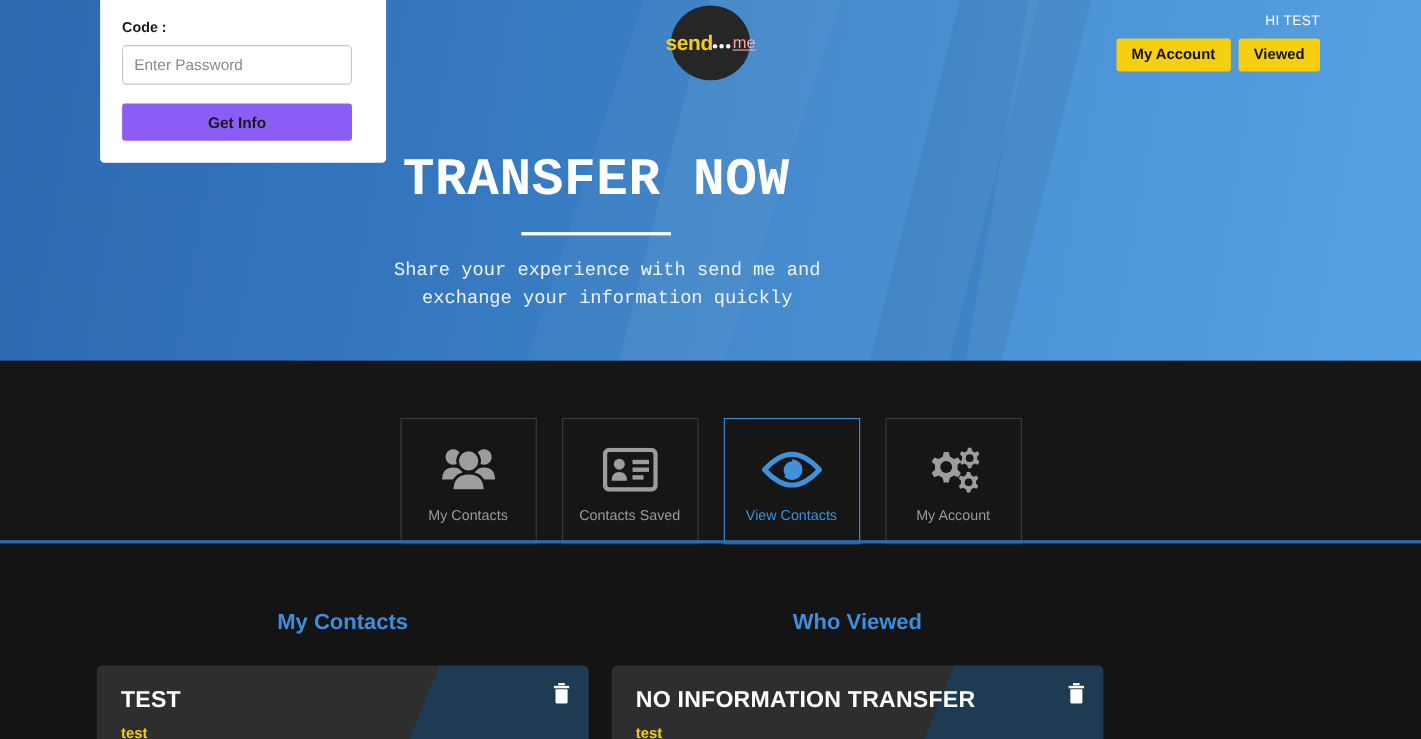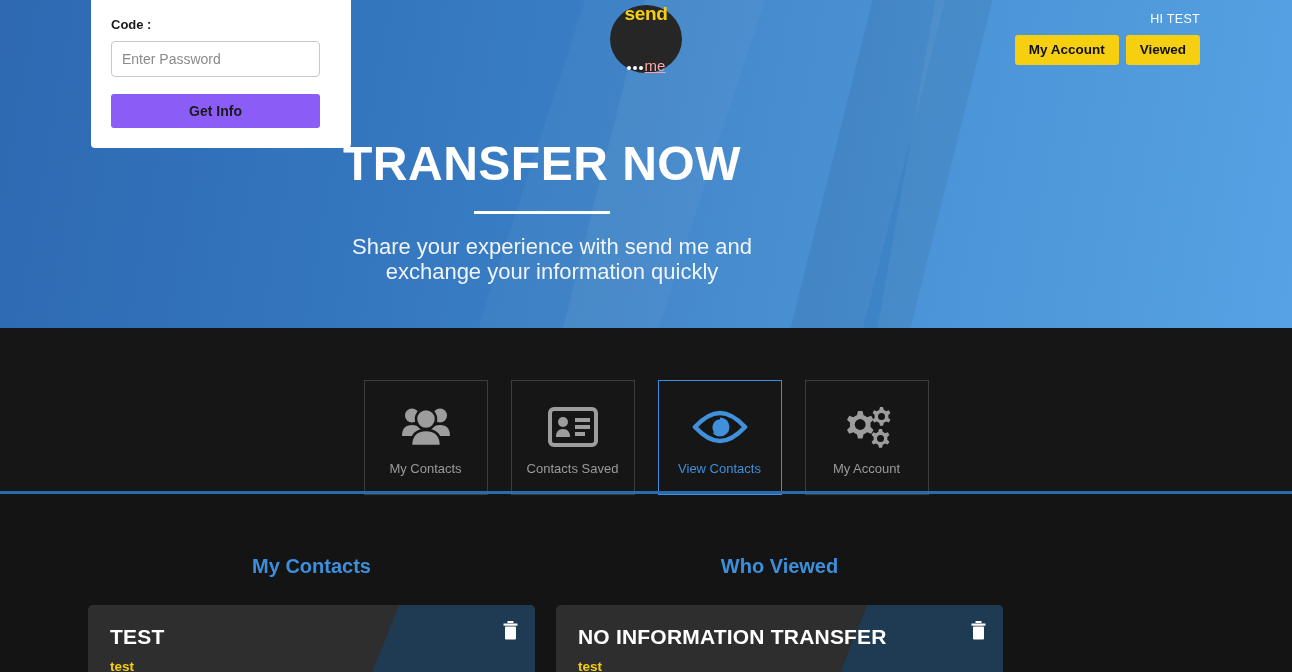--- a/index.html
+++ b/index.html
@@ -59,23 +59,23 @@
   }
 
   
   .logo {
     position: absolute;
     left: 610px; top: 5px;
     width: 72px; height: 68px;
     border-radius: 50%;
     background: #262626;
     display: flex;
-    flex-direction: column;
+    flex-direction: row;
     align-items: center;
-    justify-content: space-between;
+    justify-content: center;
     z-index: 5;
   }
   .logo-send {
     font-size: 19px;
     font-weight: bold;
     color: #f5cf10;
     line-height: 17px;
     letter-spacing: -0.3px;
   }
   .logo-bottom {
@@ -132,36 +132,37 @@
     line-height: 14px;
   }
 
   
   .hero-center {
     position: absolute;
     left: 0; top: 135px;
     width: 1084px;
     text-align: center;
     z-index: 4;
+    font-family: Liberation Mono, monospace;
   }
   .hero-title {
     font-size: 48px;
     font-weight: bold;
     color: #ffffff;
     letter-spacing: 0.5px;
     line-height: 58px;
   }
   .hero-rule {
     width: 136px;
     height: 3px;
     background: #ffffff;
     margin: 18px auto 20px auto;
   }
   .hero-sub {
-    font-size: 22px;
+    font-size: 17px;
     color: #f0f4f8;
     line-height: 25px;
     font-weight: 400;
     margin-left: 20px;
   }
 
   
   .code-panel {
     position: absolute;
     left: 91px; top: 0;

